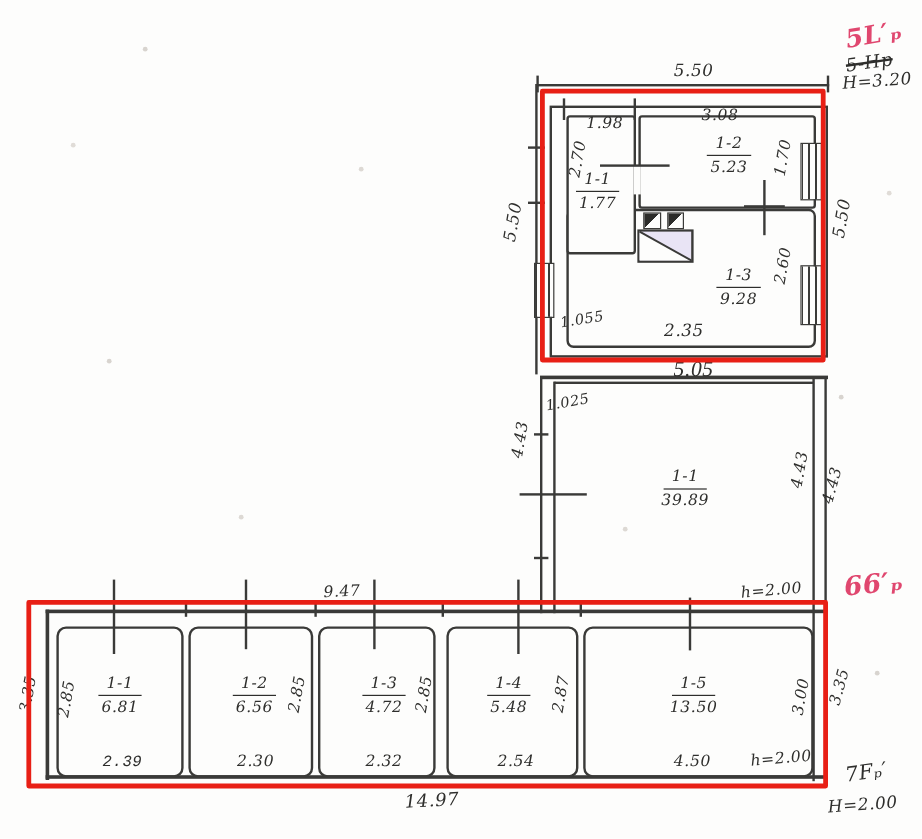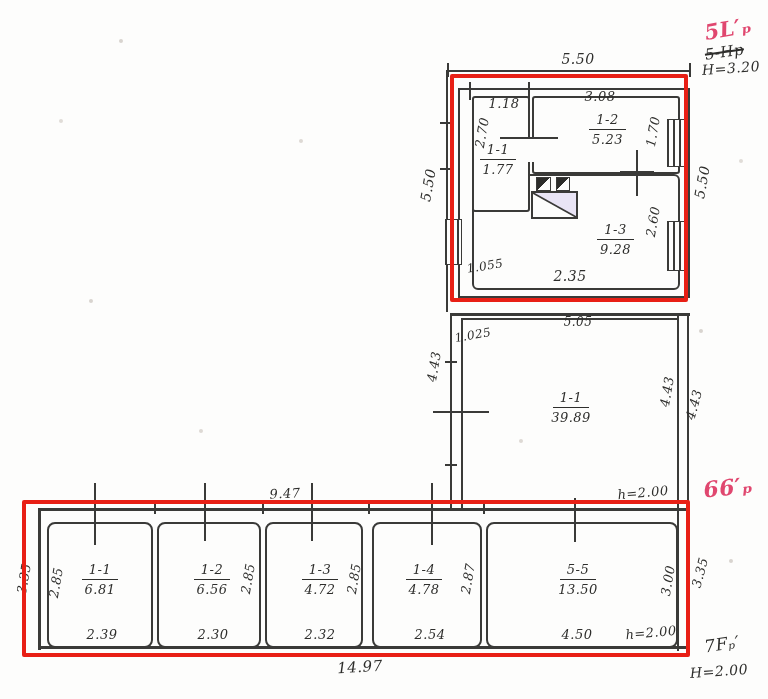--- a/index.html
+++ b/index.html
@@ -71,21 +71,21 @@
   <svg style="position:absolute;left:531px;top:191px;" width="48" height="29">
     <rect x="1" y="1" width="45" height="26" fill="#e9e4f5" stroke="#3a3a38" stroke-width="2"></rect>
     <polygon points="2,2 2,26 45,26" fill="#fdfdfc"></polygon>
     <line x1="2" y1="2" x2="45" y2="26" stroke="#3a3a38" stroke-width="1.6"></line>
   </svg>
 
   <div class="win" style="left:445px;top:219px;width:17px;height:46px;"></div>
   <div class="win" style="left:667px;top:119px;width:18px;height:48px;"></div>
   <div class="win" style="left:667px;top:221px;width:18px;height:50px;"></div>
 
-  <div class="lbl" style="left:483px;top:97px;width:42px;">1.18</div>
+  <div class="lbl" style="left:483px;top:97px;width:42px;">1.98</div>
   <div class="lbl rot" style="left:462px;top:126px;width:40px;">2.70</div>
   <div class="room-label" style="left:472px;top:143px;width:52px;">
     <span class="rid">1-1</span>
     <span class="area">1.77</span>
   </div>
   <div class="lbl" style="left:576px;top:90px;width:48px;">3.08</div>
   <div class="room-label" style="left:580px;top:113px;width:55px;">
     <span class="rid">1-2</span>
     <span class="area">5.23</span>
   </div>
@@ -103,21 +103,21 @@
   <div class="ln" style="left:462px;top:318px;width:216px;height:1.5px;"></div>
   <div class="ln" style="left:450px;top:315px;width:2px;height:196px;"></div>
   <div class="ln" style="left:461px;top:318px;width:1.5px;height:193px;"></div>
   <div class="ln" style="left:445px;top:361px;width:12px;height:1.5px;"></div>
   <div class="ln" style="left:433px;top:411px;width:56px;height:1.5px;"></div>
   <div class="ln" style="left:445px;top:464px;width:12px;height:1.5px;"></div>
 
   <div class="ln" style="left:677px;top:315px;width:2px;height:336px;"></div>
   <div class="ln" style="left:687px;top:315px;width:1.5px;height:336px;"></div>
 
-  <div class="lbl" style="left:550px;top:316px;width:56px;font-size:12px;">5.05</div>
+  <div class="lbl" style="left:550px;top:298px;width:56px;font-size:18px;font-family:Liberation Serif, serif;">5.05</div>
   <div class="lbl" style="left:450px;top:329px;width:46px;font-size:12px;transform:rotate(-10deg);">1.025</div>
   <div class="lbl rot" style="left:412px;top:360px;width:44px;">4.43</div>
   <div class="room-label" style="left:538px;top:391px;width:66px;">
     <span class="rid">1-1</span>
     <span class="area">39.89</span>
   </div>
   <div class="lbl rot" style="left:645px;top:385px;width:44px;">4.43</div>
   <div class="lbl rot75" style="left:672px;top:398px;width:44px;">4.43</div>
   <div class="lbl" style="left:262px;top:487px;width:46px;transform:rotate(-3deg);">9.47</div>
   <div class="lbl" style="left:616px;top:486px;width:54px;transform:rotate(-5deg);">h=2.00</div>
@@ -141,45 +141,45 @@
   <div class="wrect" style="left:265px;top:522px;width:98px;height:126px;border-radius:8px;"></div>
   <div class="wrect" style="left:372px;top:522px;width:110px;height:126px;border-radius:8px;"></div>
   <div class="wrect" style="left:486px;top:522px;width:192px;height:126px;border-radius:8px;"></div>
 
   <div class="lbl rot" style="left:0px;top:572px;width:48px;">3.35</div>
   <div class="lbl rot" style="left:34px;top:576px;width:44px;">2.85</div>
   <div class="room-label" style="left:75px;top:563px;width:50px;">
     <span class="rid">1-1</span>
     <span class="area">6.81</span>
   </div>
-  <div class="lbl" style="left:78px;top:628px;width:48px;">2.39</div>
+  <div class="lbl" style="left:78px;top:628px;width:48px;font-family:Liberation Mono, monospace;">2.39</div>
 
   <div class="room-label" style="left:186px;top:563px;width:52px;">
     <span class="rid">1-2</span>
     <span class="area">6.56</span>
   </div>
   <div class="lbl" style="left:189px;top:628px;width:48px;">2.30</div>
   <div class="lbl rot" style="left:226px;top:572px;width:44px;">2.85</div>
 
   <div class="room-label" style="left:294px;top:563px;width:52px;">
     <span class="rid">1-3</span>
     <span class="area">4.72</span>
   </div>
   <div class="lbl" style="left:296px;top:628px;width:48px;">2.32</div>
   <div class="lbl rot" style="left:332px;top:572px;width:44px;">2.85</div>
 
   <div class="room-label" style="left:398px;top:563px;width:52px;">
     <span class="rid">1-4</span>
-    <span class="area">4.78</span>
+    <span class="area">5.48</span>
   </div>
   <div class="lbl" style="left:404px;top:628px;width:52px;">2.54</div>
   <div class="lbl rot" style="left:446px;top:572px;width:44px;">2.87</div>
 
   <div class="room-label" style="left:548px;top:563px;width:60px;">
-    <span class="rid">5-5</span>
+    <span class="rid">1-5</span>
     <span class="area">13.50</span>
   </div>
   <div class="lbl" style="left:552px;top:628px;width:50px;">4.50</div>
   <div class="lbl" style="left:624px;top:626px;width:54px;transform:rotate(-5deg);">h=2.00</div>
   <div class="lbl rot" style="left:646px;top:574px;width:44px;">3.00</div>
   <div class="lbl rot75" style="left:676px;top:566px;width:48px;">3.35</div>
   <div class="lbl" style="left:328px;top:660px;width:64px;font-size:15px;transform:rotate(-3deg);">14.97</div>
 
   <div class="redbox" style="left:450px;top:74px;width:238px;height:228px;"></div>
   <div class="redbox" style="left:22px;top:500px;width:668px;height:157px;"></div>

